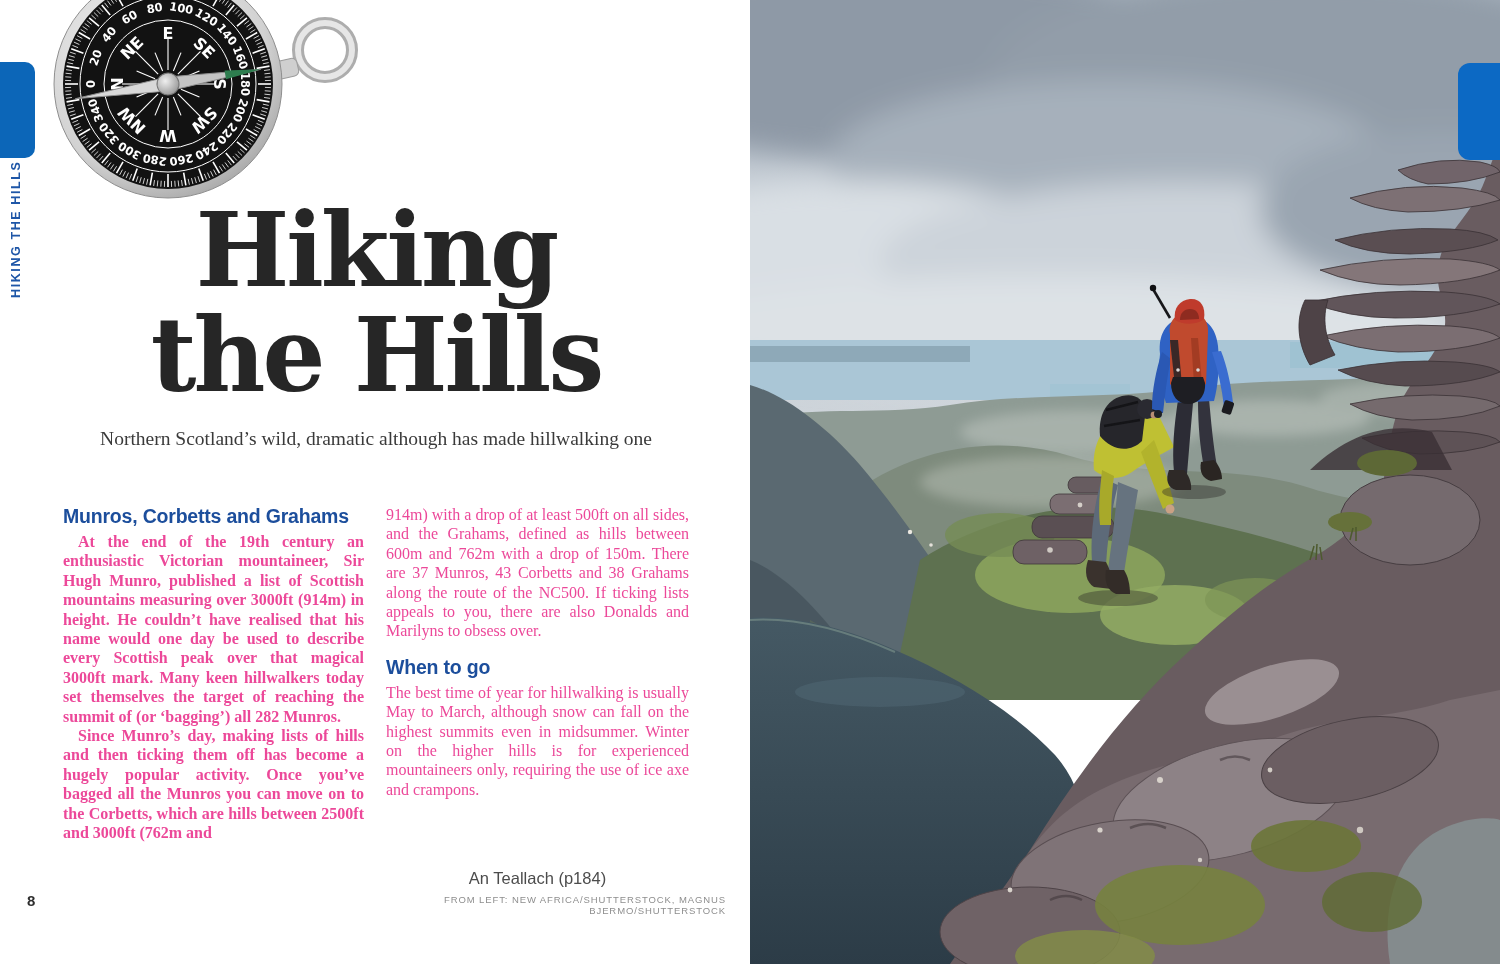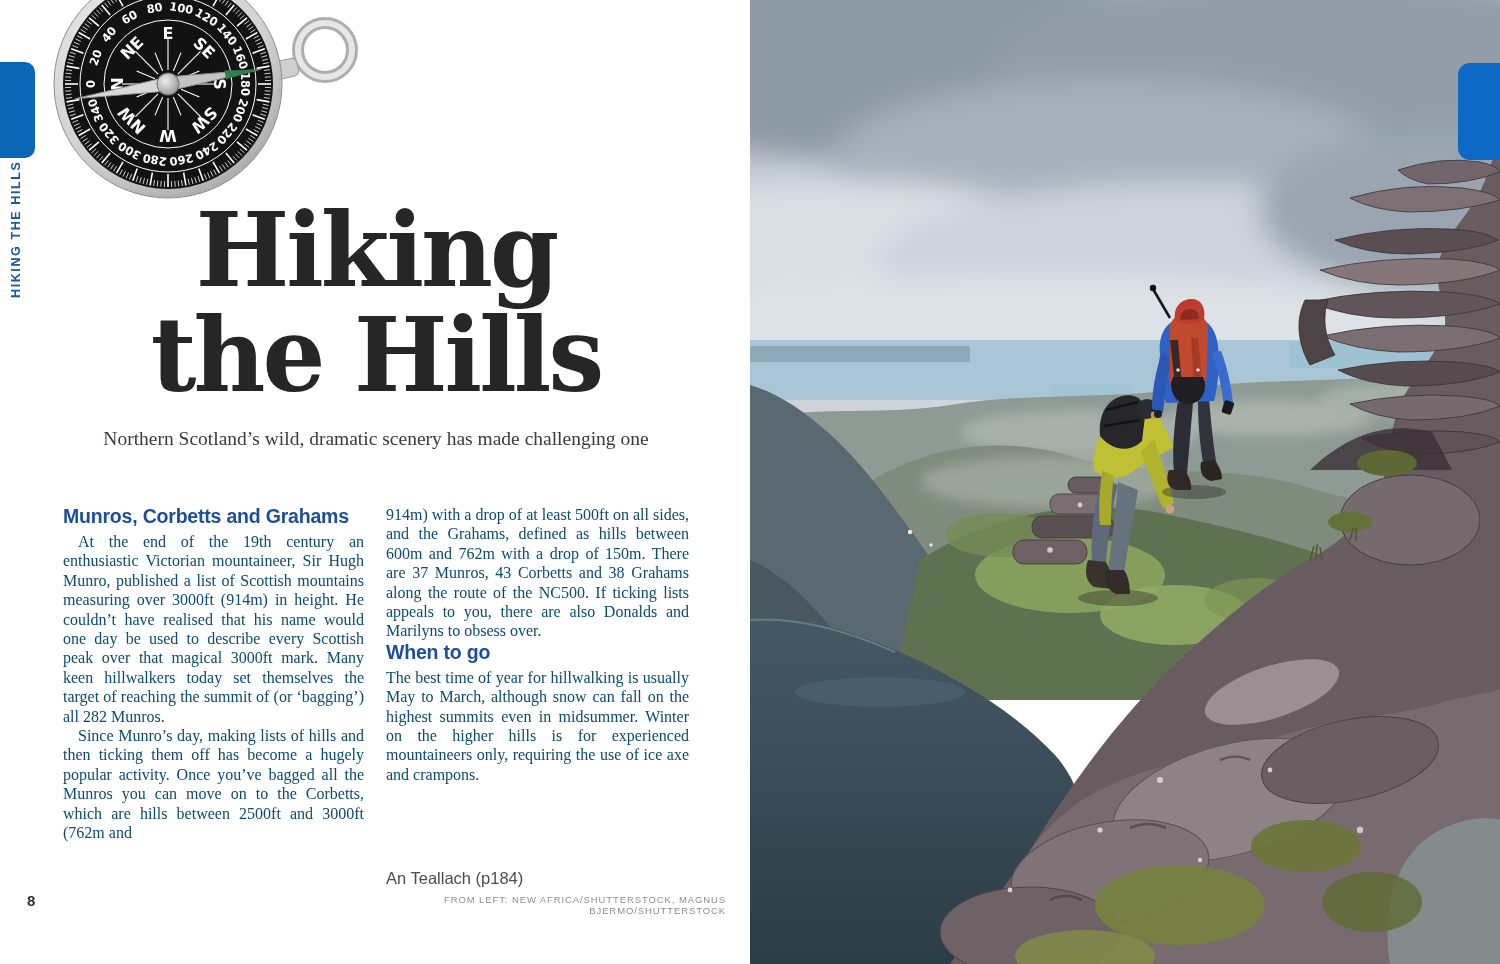--- a/index.html
+++ b/index.html
@@ -21,25 +21,25 @@
     font-family:"DejaVu Serif",serif;font-weight:bold;color:#262626;
     font-size:99px;line-height:101px;letter-spacing:-3px;transform:scaleY(1.04);transform-origin:top center;}
   .standfirst{position:absolute;left:73px;top:427px;width:606px;text-align:center;
     font-size:19.5px;line-height:24.5px;color:#3a3a3a;}
   
   .col{position:absolute;top:505px;width:301px;}
   .col-left{left:63px;}
   .col-right{left:386px;width:303px;}
   .sec-head{font-family:"Liberation Sans",sans-serif;font-weight:bold;
     font-size:19.5px;line-height:22px;color:#1c4e9c;margin:0 0 5px 0;letter-spacing:-0.2px;}
-  .sec-head.mt{}
-  .col p{margin:0;font-size:16px;line-height:19.4px;color:#0c4a6e;
+  .sec-head.mt{margin-top:15px;}
+  .col p{margin:0;font-size:16px;line-height:19.4px;color:#ec4899;
     text-align:justify;text-justify:inter-word;}
-  .col p.ind{text-indent:15px;}
-  .caption{position:absolute;left:386px;top:869px;width:303px;text-align:left;
+  .col p.ind{text-indent:15px;font-weight:bold;}
+  .caption{position:absolute;left:386px;top:869px;width:303px;text-align:center;
     font-family:"Liberation Sans",sans-serif;font-size:16.5px;color:#4c4c4c;}
   .credit{position:absolute;left:386px;top:894px;width:340px;
     font-family:"Liberation Sans",sans-serif;font-size:9.5px;letter-spacing:0.9px;color:#8e8e8e;text-align:right;}
   .page-num{position:absolute;left:27px;top:892px;
     font-family:"Liberation Sans",sans-serif;font-weight:bold;font-size:15px;color:#2e2e2e;}
   
   .photo{position:absolute;left:750px;top:0;width:750px;height:964px;}
   .right-tab{position:absolute;left:1458px;top:63px;width:42px;height:97px;
     background:#0c69c4;border-radius:12px 0 0 12px;}
 </style>
@@ -309,21 +309,21 @@
     <polygon points="176,111.5 212,116 176,120.5" fill="#2e7d4f"></polygon>
     <circle cx="118" cy="116" r="11" fill="url(#pivotGrad)" stroke="#777"></circle>
   </g>
 </svg>
 
 <div class="title">
   <div>Hiking</div>
   <div>the Hills</div>
 </div>
 <div class="standfirst">
-  <div>Northern Scotland’s wild, dramatic scenery has made challenging one</div>
+  <div>Northern Scotland’s wild, dramatic although has made hillwalking one</div>
 </div>
 
 <div class="col col-left">
   <h3 class="sec-head">Munros, Corbetts and Grahams</h3>
   <p class="ind">At the end of the 19th century an enthusiastic Victorian mountaineer, Sir Hugh Munro, published a list of Scottish mountains measuring over 3000ft (914m) in height. He couldn’t have realised that his name would one day be used to describe every Scottish peak over that magical 3000ft mark. Many keen hillwalkers today set themselves the target of reaching the summit of (or ‘bagging’) all 282 Munros.</p>
   <p class="ind">Since Munro’s day, making lists of hills and then ticking them off has become a hugely popular activity. Once you’ve bagged all the Munros you can move on to the Corbetts, which are hills between 2500ft and 3000ft (762m and</p>
 </div>
 
 <div class="col col-right">
   <p>914m) with a drop of at least 500ft on all sides, and the Grahams, defined as hills between 600m and 762m with a drop of 150m. There are 37 Munros, 43 Corbetts and 38 Grahams along the route of the NC500. If ticking lists appeals to you, there are also Donalds and Marilyns to obsess over.</p>

